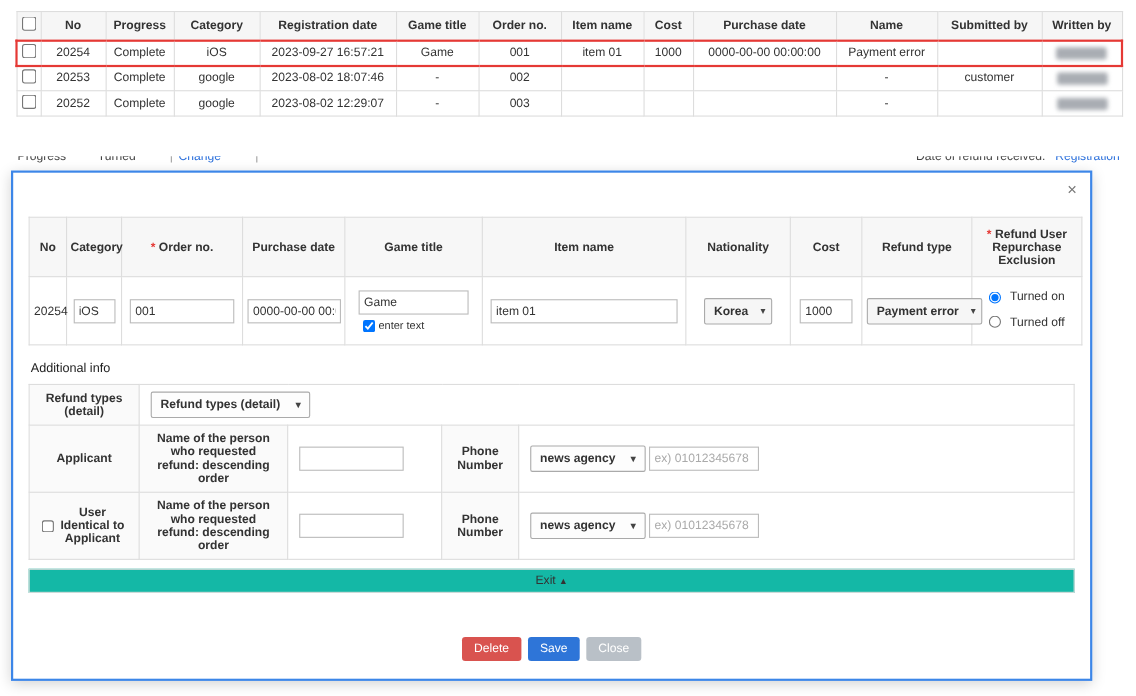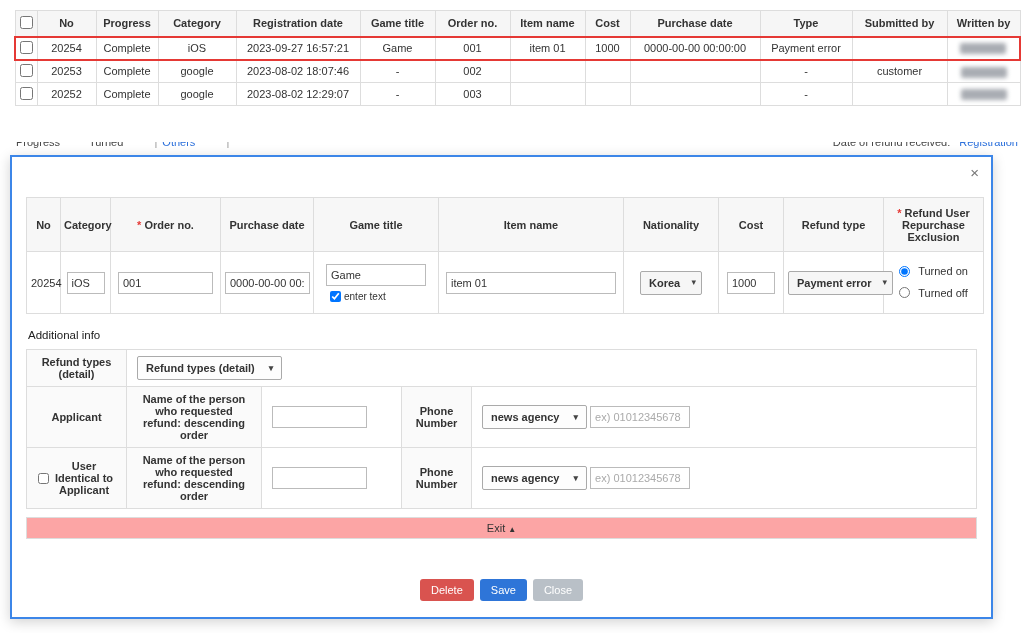--- a/index.html
+++ b/index.html
@@ -78,21 +78,21 @@
   .addl .lbl2 { background:#fafafa; font-weight:bold; text-align:center; padding:6px 8px; }
   .addl .content { text-align:left; padding-left:10px; }
   .addl .row-mid { height:50px; }
   .uchk { display:flex; align-items:center; justify-content:center; gap:4px;
     font-weight:bold; cursor:pointer; }
   .uchk input { flex:0 0 auto; width:11px; height:11px; }
   .uchk span { max-width:62px; }
   .others-ta { width:100%; height:30px; border:1px solid #999; resize:both;
     font-size:11px; font-family:inherit; padding:2px 4px; display:block; }
 
-  .exit-bar { margin-top:8px; height:22px; background:#fca5a5; border:1px solid #ddd;
+  .exit-bar { margin-top:8px; height:22px; background:#14b8a6; border:1px solid #ddd;
     text-align:center; line-height:20px; font-size:11px; color:#333; cursor:pointer; }
   .exit-bar .tri { font-size:8px; margin-left:3px; }
 
   .btn-row { position:absolute; left:0; right:0; bottom:16px; display:flex;
     justify-content:center; gap:6px; }
   .btn { border:none; color:#fff; font-size:11px; padding:5px 11px; border-radius:3px;
     cursor:pointer; font-family:inherit; }
   .btn.delete { background:var(--delete-red,#d9534f); }
   .btn.save   { background:var(--save-blue,#2e75d8); }
   .btn.close  { background:var(--close-gray,#b9c0c7); }
@@ -123,21 +123,21 @@
         <th><input type="checkbox" style=""></th>
         <th>No</th>
         <th>Progress</th>
         <th>Category</th>
         <th>Registration date</th>
         <th>Game title</th>
         <th>Order no.</th>
         <th>Item name</th>
         <th>Cost</th>
         <th>Purchase date</th>
-        <th>Type</th>
+        <th>Name</th>
         <th>Submitted by</th>
         <th>Written by</th>
       </tr>
     </thead>
     <tbody>
       <tr class="hl">
         <td><input type="checkbox" style=""></td>
         <td>20254</td>
         <td><a class="link">Complete</a></td>
         <td>iOS</td>
@@ -183,21 +183,21 @@
       </tr>
     </tbody>
   </table>
 
   <div class="strip">
     <div class="strip-inner">
       <div class="strip-left">
         <span>Progress</span>
         <span>Turned</span>
         <span class="sep">|</span>
-        <a class="blue">Others</a>
+        <a class="blue">Change</a>
         <span class="sep">|</span>
       </div>
       <div class="strip-right">
         <span>Date of refund received:</span>
         <a class="blue">Registration</a>
       </div>
     </div>
   </div>
 
   <div class="modal">

